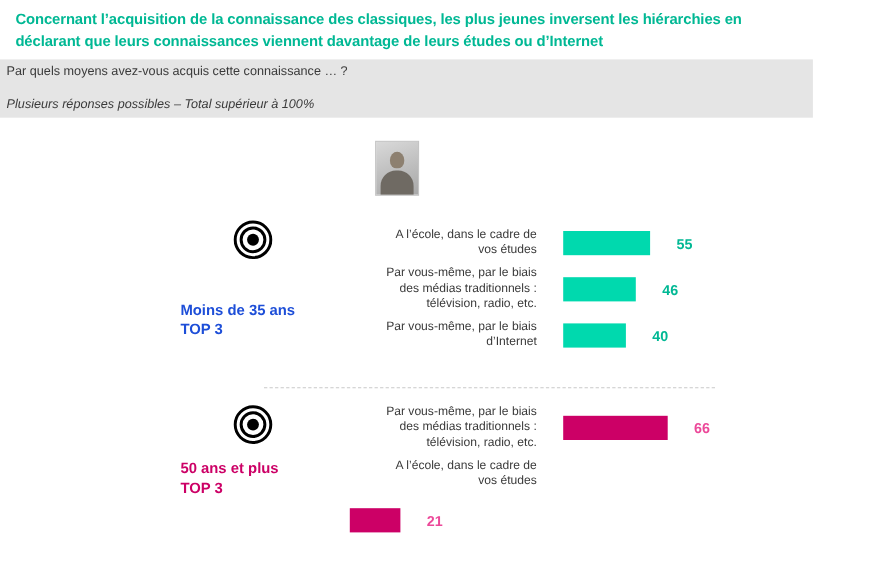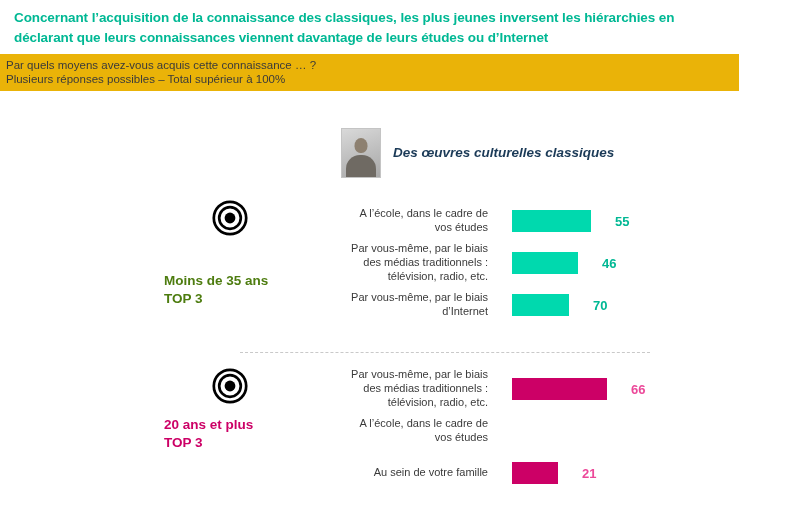--- a/index.html
+++ b/index.html
@@ -24,31 +24,32 @@
   .title {
     color: #00b894;
     font-size: 13.5px;
     font-weight: bold;
     line-height: 1.45;
     padding: 8px 14px 0 14px;
     letter-spacing: -0.1px;
   }
   .subtitle-band {
     margin-top: 7px;
-    background: #eab308;
+    background: #e5e5e5;
     padding: 5px 6px 6px 6px;
   }
   .subtitle-q {
     font-size: 11.5px;
     color: #3a3a3a;
   }
   .subtitle-note {
     font-size: 11.5px;
     color: #3a3a3a;
-    margin-top: 2px;
+    font-style: italic;
+    margin-top: 18px;
   }
   .base-note {
     font-size: 10.5px;
     color: #3a3a3a;
     padding: 5px 0 0 6px;
   }
   .theme-head {
     position: absolute;
     left: 341px;
     top: 128px;
@@ -111,21 +112,21 @@
     width: 36px;
     height: 36px;
   }
   .group-name {
     font-size: 13.5px;
     font-weight: bold;
     line-height: 1.3;
     margin-top: 8px;
     margin-left: 14px;
   }
-  .group-young .group-name { color: #4d7c0f; margin-top: 32px; }
+  .group-young .group-name { color: #1d4ed8; margin-top: 32px; }
   .group-old .group-name { color: #cc0066; }
 
   .rows {
     position: absolute;
     left: 318px;
     top: 0;
     width: 470px;
   }
   .row {
     display: flex;
@@ -177,21 +178,20 @@
     <div class="subtitle-q">Par quels moyens avez-vous acquis cette connaissance … ?</div>
     <div class="subtitle-note">Plusieurs réponses possibles – Total supérieur à 100%</div>
   </div>
 
 
   <div class="theme-head">
     <div class="theme-thumb">
       <div class="face"></div>
       <div class="body"></div>
     </div>
-    <div class="theme-label">Des œuvres culturelles classiques</div>
   </div>
 
   <div class="group group-young">
     <div class="group-left">
       <svg class="target-icon" viewBox="0 0 40 40">
         <circle cx="20" cy="20" r="18" fill="none" stroke="#000000" stroke-width="3"></circle>
         <circle cx="20" cy="20" r="12" fill="none" stroke="#000000" stroke-width="3"></circle>
         <circle cx="20" cy="20" r="6" fill="#000000"></circle>
       </svg>
       <div class="group-name">
@@ -224,37 +224,37 @@
         </div>
       </div>
 
       <div class="row">
         <div class="row-label">
           <span>Par vous-même, par le biais</span><br>
           <span>d’Internet</span>
         </div>
         <div class="bar-wrap">
           <div class="bar bar-young" style="width:57px"></div>
-          <div class="bar-value val-young">70</div>
+          <div class="bar-value val-young">40</div>
         </div>
       </div>
     </div>
   </div>
 
   <div class="divider"></div>
 
   <div class="group group-old">
     <div class="group-left">
       <svg class="target-icon" viewBox="0 0 40 40">
         <circle cx="20" cy="20" r="18" fill="none" stroke="#000000" stroke-width="3"></circle>
         <circle cx="20" cy="20" r="12" fill="none" stroke="#000000" stroke-width="3"></circle>
         <circle cx="20" cy="20" r="6" fill="#000000"></circle>
       </svg>
       <div class="group-name">
-        <span>20 ans et plus</span><br>
+        <span>50 ans et plus</span><br>
         <span>TOP 3</span>
       </div>
     </div>
 
     <div class="rows">
       <div class="row">
         <div class="row-label">
           <span>Par vous-même, par le biais</span><br>
           <span>des médias traditionnels :</span><br>
           <span>télévision, radio, etc.</span>
@@ -266,23 +266,20 @@
       </div>
 
       <div class="row">
         <div class="row-label">
           <span>A l’école, dans le cadre de</span><br>
           <span>vos études</span>
         </div>
       </div>
 
       <div class="row">
-        <div class="row-label">
-          <span>Au sein de votre famille</span>
-        </div>
         <div class="bar-wrap">
           <div class="bar bar-old" style="width:46px"></div>
           <div class="bar-value val-old">21</div>
         </div>
       </div>
     </div>
   </div>
 
 </div>
 

